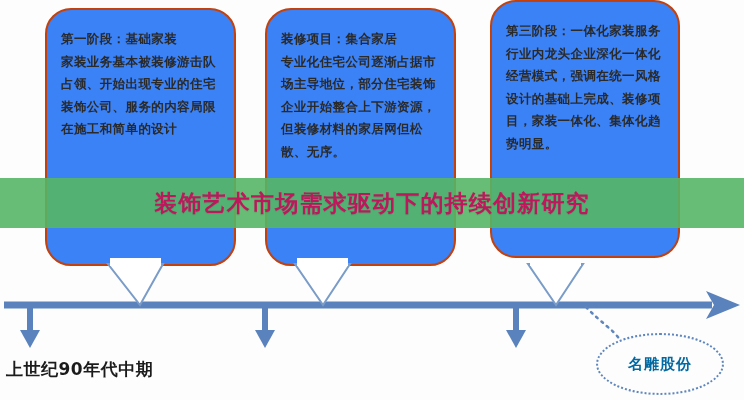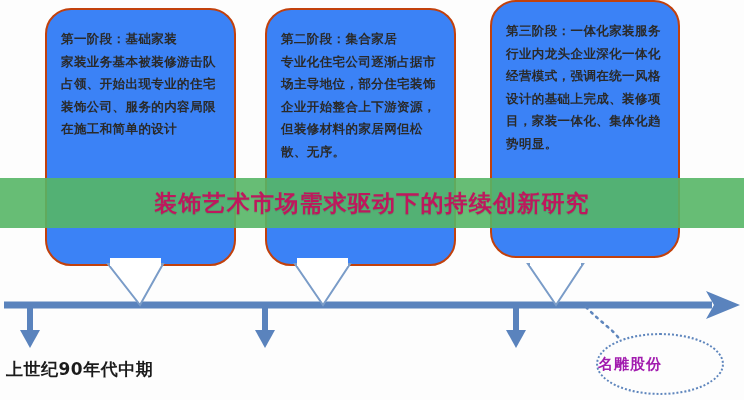--- a/index.html
+++ b/index.html
@@ -57,21 +57,22 @@
     width:128px;height:62px;
     border:2.5px dotted #5f86bd;
     border-radius:50%;
     box-sizing:border-box;
     z-index:4;
     background:transparent;
   }
   #oval .ovaltxt{
     position:absolute;left:0;right:0;top:50%;
     transform:translateY(-50%);
-    font-size:15px;font-weight:700;color:#a21caf;
+    text-align:center;
+    font-size:15px;font-weight:700;color:#0369a1;
     letter-spacing:1px;
   }
 
   
   #banner{
     position:absolute;
     left:0;top:178px;width:744px;height:50px;
     background:rgba(86,182,102,0.90);
     z-index:6;
   }
@@ -128,21 +129,21 @@
     <polygon points="528,264 583,264 556,305" fill="#ffffff" stroke="#7a9cc8" stroke-width="2" stroke-linejoin="miter"></polygon>
     <rect x="530" y="258" width="51" height="8" fill="#ffffff"></rect>
   </svg>
 
   <div class="bubble" style="left:45px;top:8px;width:191px;height:258px;">
     <div class="txt">第一阶段：基础家装
 家装业务基本被装修游击队占领、开始出现专业的住宅装饰公司、服务的内容局限在施工和简单的设计</div>
   </div>
 
   <div class="bubble" style="left:265px;top:8px;width:191px;height:258px;">
-    <div class="txt">第二阶段：集合家居
+    <div class="txt">装修项目：集合家居
 专业化住宅公司逐渐占据市场主导地位，部分住宅装饰企业开始整合上下游资源，但装修材料的家居网但松散、无序。</div>
   </div>
 
   <div class="bubble" style="left:490px;top:0;width:190px;height:258px;">
     <div class="txt">第三阶段：一体化家装服务
 行业内龙头企业深化一体化经营模式，强调在统一风格设计的基础上完成、装修项目，家装一体化、集体化趋势明显。</div>
   </div>
 
   <div class="era" style="left:6px;top:358px;">上世纪90年代中期</div>
 

